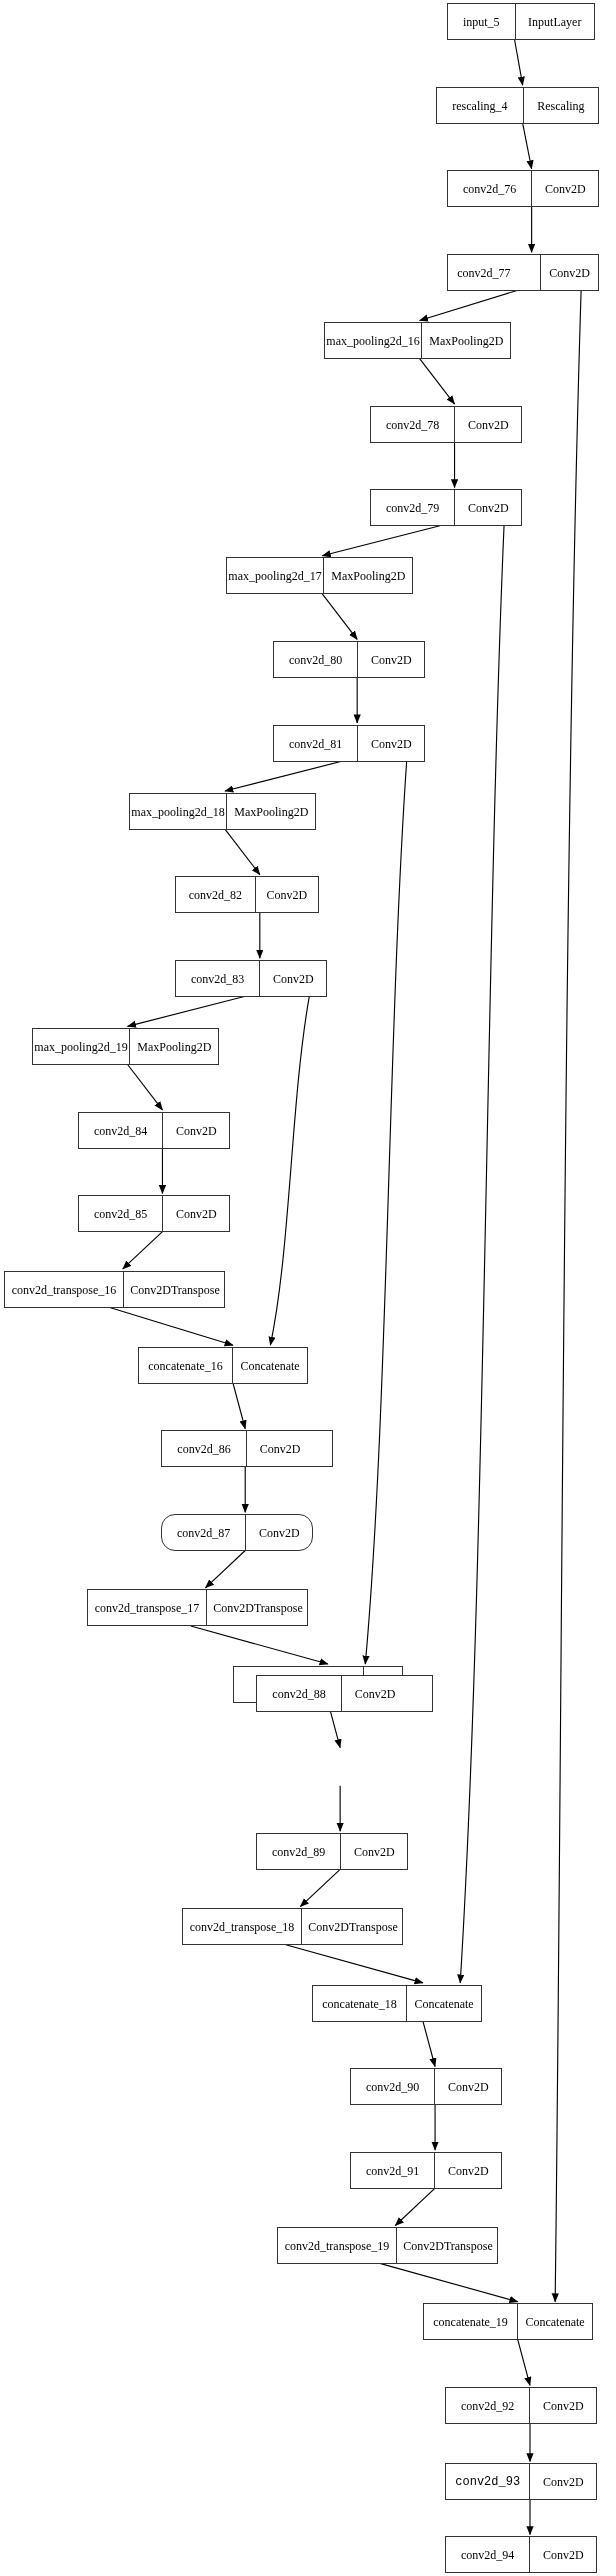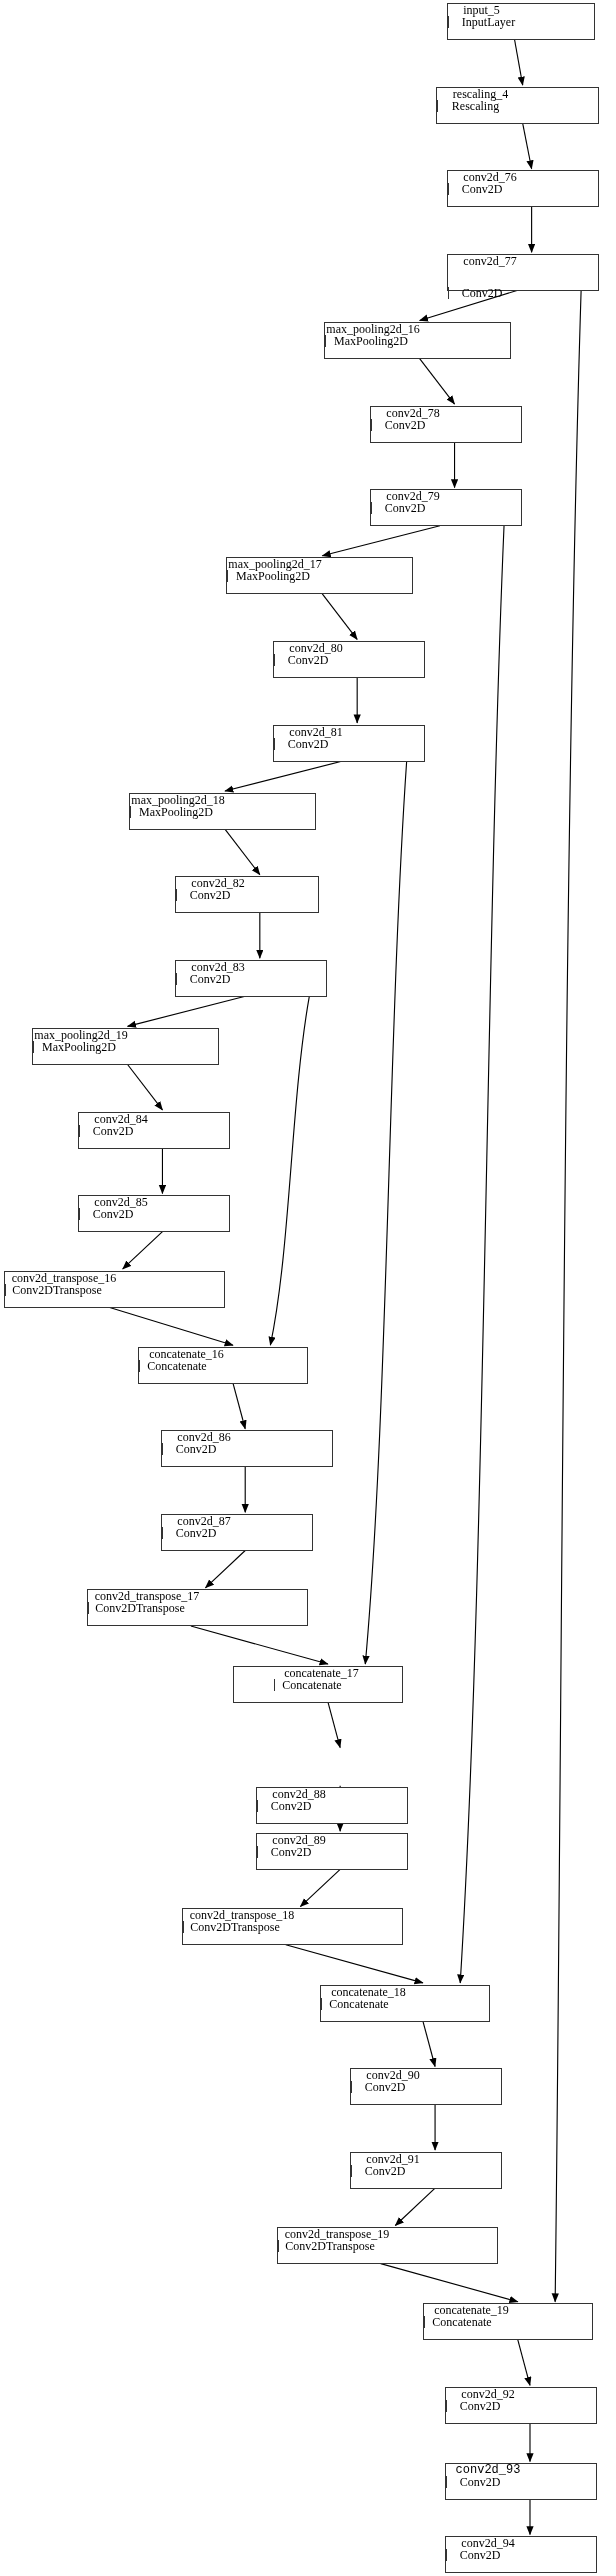--- a/index.html
+++ b/index.html
@@ -12,21 +12,20 @@
   }
   #edges{position:absolute;left:0;top:0;width:617px;height:2576px;}
   .node{
     position:absolute;
     height:37px;
     box-sizing:border-box;
     border:1px solid #333333;
     background:#ffffff;
     display:flex;
     align-items:stretch;
-    flex-direction:column;
   }
   .cell{
     display:flex;
     align-items:center;
     justify-content:center;
     box-sizing:border-box;
     font-size:12px;
     color:#000000;
     line-height:1;
     white-space:nowrap;
@@ -154,45 +153,45 @@
         <div class="cell cell-type" style="width: 103px;">Conv2DTranspose</div>
       </div>
       <div class="node" style="left: 138px; top: 1347px; width: 170px;">
         <div class="cell cell-name" style="width: 95px;">concatenate_16</div>
         <div class="cell cell-type" style="width: 75px;">Concatenate</div>
       </div>
       <div class="node" style="left: 161px; top: 1430px; width: 172px;">
         <div class="cell cell-name" style="width: 84px;">conv2d_86</div>
         <div class="cell cell-type" style="width: 67px;">Conv2D</div>
       </div>
-      <div class="node" style="left: 161px; top: 1514px; width: 152px;">
+      <div class="node" style="left: 161px; top: 1514px; width: 152px; border-radius: 14px;">
         <div class="cell cell-name" style="width: 84px;">conv2d_87</div>
         <div class="cell cell-type" style="width: 67px;">Conv2D</div>
       </div>
       <div class="node" style="left: 87px; top: 1589px; width: 221px;">
         <div class="cell cell-name" style="width: 118px;">conv2d_transpose_17</div>
         <div class="cell cell-type" style="width: 103px;">Conv2DTranspose</div>
       </div>
       <div class="node" style="left: 233px; top: 1666px; width: 170px; padding-left: 40px;">
         <div class="cell cell-name" style="width: 95px;">concatenate_17</div>
         <div class="cell cell-type" style="width: 75px;">Concatenate</div>
       </div>
-      <div class="node" style="left: 256px; top: 1787px; width: 152px;">
+      <div class="node" style="left: 256px; top: 1675px; width: 177px;">
         <div class="cell cell-name" style="width: 84px;">conv2d_88</div>
         <div class="cell cell-type" style="width: 67px;">Conv2D</div>
       </div>
       <div class="node" style="left: 256px; top: 1833px; width: 152px;">
         <div class="cell cell-name" style="width: 84px;">conv2d_89</div>
         <div class="cell cell-type" style="width: 67px;">Conv2D</div>
       </div>
       <div class="node" style="left: 182px; top: 1908px; width: 221px;">
         <div class="cell cell-name" style="width: 118px;">conv2d_transpose_18</div>
         <div class="cell cell-type" style="width: 103px;">Conv2DTranspose</div>
       </div>
-      <div class="node" style="left: 320px; top: 1985px; width: 170px;">
+      <div class="node" style="left: 312px; top: 1985px; width: 170px;">
         <div class="cell cell-name" style="width: 95px;">concatenate_18</div>
         <div class="cell cell-type" style="width: 75px;">Concatenate</div>
       </div>
       <div class="node" style="left: 350px; top: 2068px; width: 152px;">
         <div class="cell cell-name" style="width: 84px;">conv2d_90</div>
         <div class="cell cell-type" style="width: 67px;">Conv2D</div>
       </div>
       <div class="node" style="left: 350px; top: 2152px; width: 152px;">
         <div class="cell cell-name" style="width: 84px;">conv2d_91</div>
         <div class="cell cell-type" style="width: 67px;">Conv2D</div>

